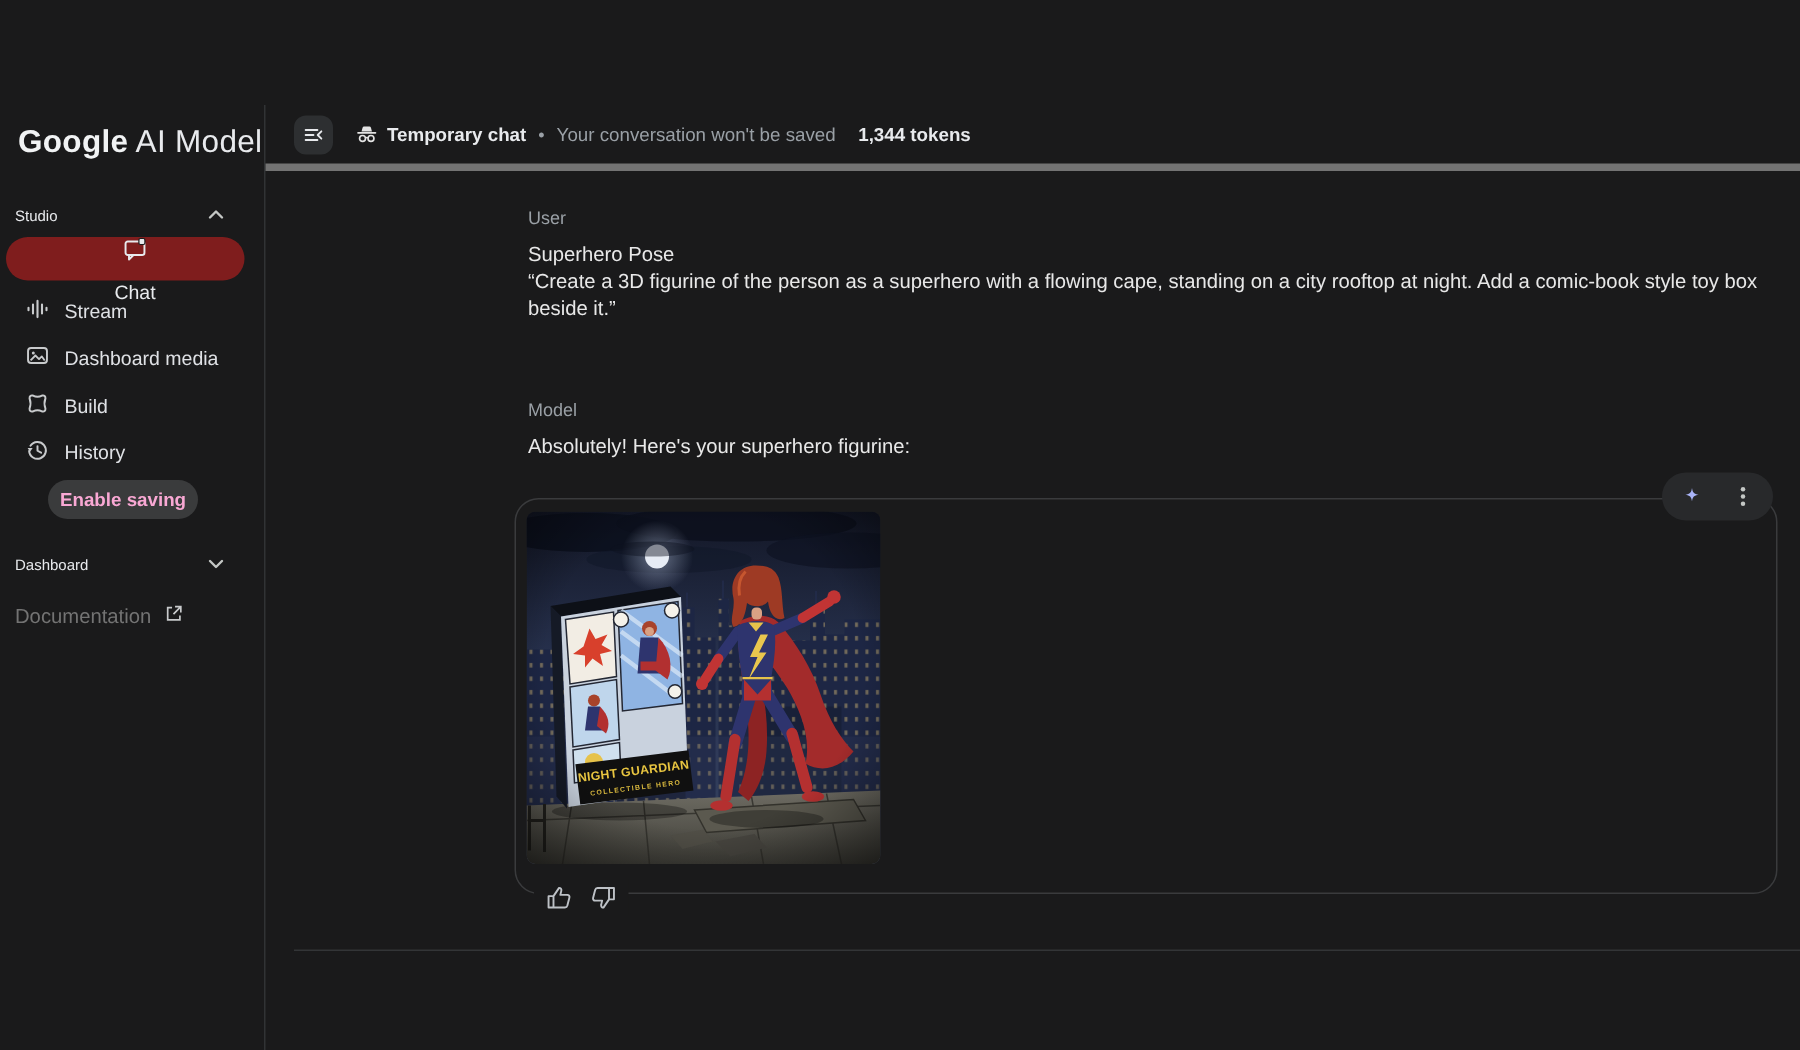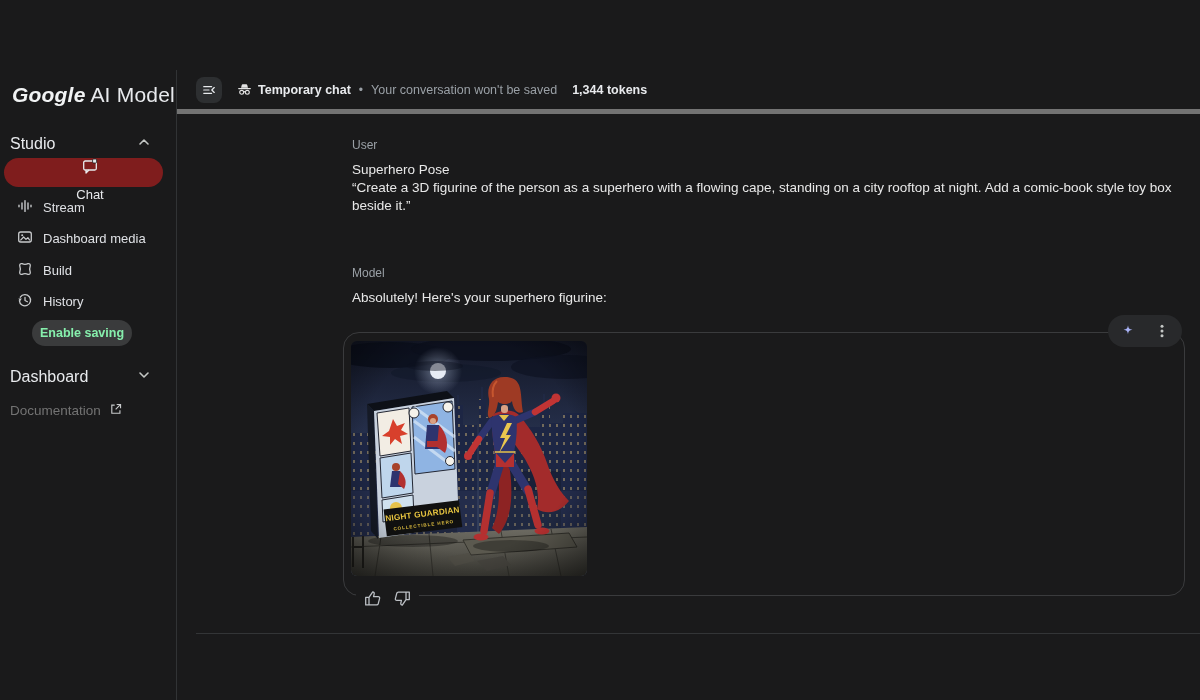--- a/index.html
+++ b/index.html
@@ -1,26 +1,26 @@
 <!DOCTYPE html>
 <html><head>
 <meta charset="utf-8">
 <style>
   html,body{margin:0;padding:0;background:#1a1a1b;}
   body{width:1200px;height:700px;overflow:hidden;font-family:"Liberation Sans",sans-serif;}
   .screen{position:relative;width:1200px;height:700px;background:#1a1a1b;}
 
   
   .logo{position:absolute;left:12px;top:83px;font-size:21px;color:#f1f3f4;letter-spacing:.2px;white-space:nowrap;}
-  .logo .g{font-weight:600;font-style:italic;}
+  .logo .g{font-weight:600;}
   .logo .suffix{font-weight:300;color:#e8eaed;}
-  .section-row{position:absolute;left:10px;width:142px;height:28px;display:flex;align-items:center;justify-content:space-between;color:#e8eaed;font-size:16px;font-weight:500;cursor:pointer;}
+  .section-row{position:absolute;left:10px;width:142px;height:28px;display:flex;align-items:center;justify-content:space-between;color:#e8eaed;font-size:10px;font-weight:500;cursor:pointer;}
   .nav-item{position:absolute;left:4px;width:159px;height:29px;border-radius:15px;display:flex;align-items:center;padding-left:13px;box-sizing:border-box;gap:10px;color:#dfe1e5;font-size:13px;cursor:pointer;}
   .nav-item.selected{background:#7f1d1d;color:#e8eaed;flex-direction:column;}
-  .enable-saving{position:absolute;left:32px;top:320px;width:100px;height:26px;border-radius:14px;background:#3a3b3c;color:#86efac;font-size:12.5px;font-weight:700;border:none;display:flex;align-items:center;justify-content:center;cursor:pointer;font-family:inherit;}
+  .enable-saving{position:absolute;left:32px;top:320px;width:100px;height:26px;border-radius:14px;background:#3a3b3c;color:#f9a8d4;font-size:12.5px;font-weight:700;border:none;display:flex;align-items:center;justify-content:center;cursor:pointer;font-family:inherit;}
   .doc-row{position:absolute;left:10px;top:396px;height:28px;display:flex;align-items:center;gap:8px;color:#737373;font-size:13.5px;font-weight:500;cursor:pointer;}
   .vdivider{position:absolute;left:176px;top:70px;bottom:0;width:1px;background:#313335;}
 
   
   .topbar{position:absolute;left:177px;top:70px;right:0;height:44px;border-bottom:5px solid #737373;display:flex;align-items:center;padding-left:19px;box-sizing:border-box;}
   .collapse-btn{width:26px;height:26px;border-radius:8px;background:#2d2f31;display:flex;align-items:center;justify-content:center;border:none;cursor:pointer;flex:0 0 auto;}
   .tc-icon{margin-left:15px;display:flex;align-items:center;}
   .tc-title{color:#e8eaed;font-weight:700;font-size:12.5px;margin-left:6px;}
   .tc-dot{color:#9aa0a6;font-size:12px;margin:0 8px;}
   .tc-notice{color:#9aa0a6;font-size:12.5px;}

